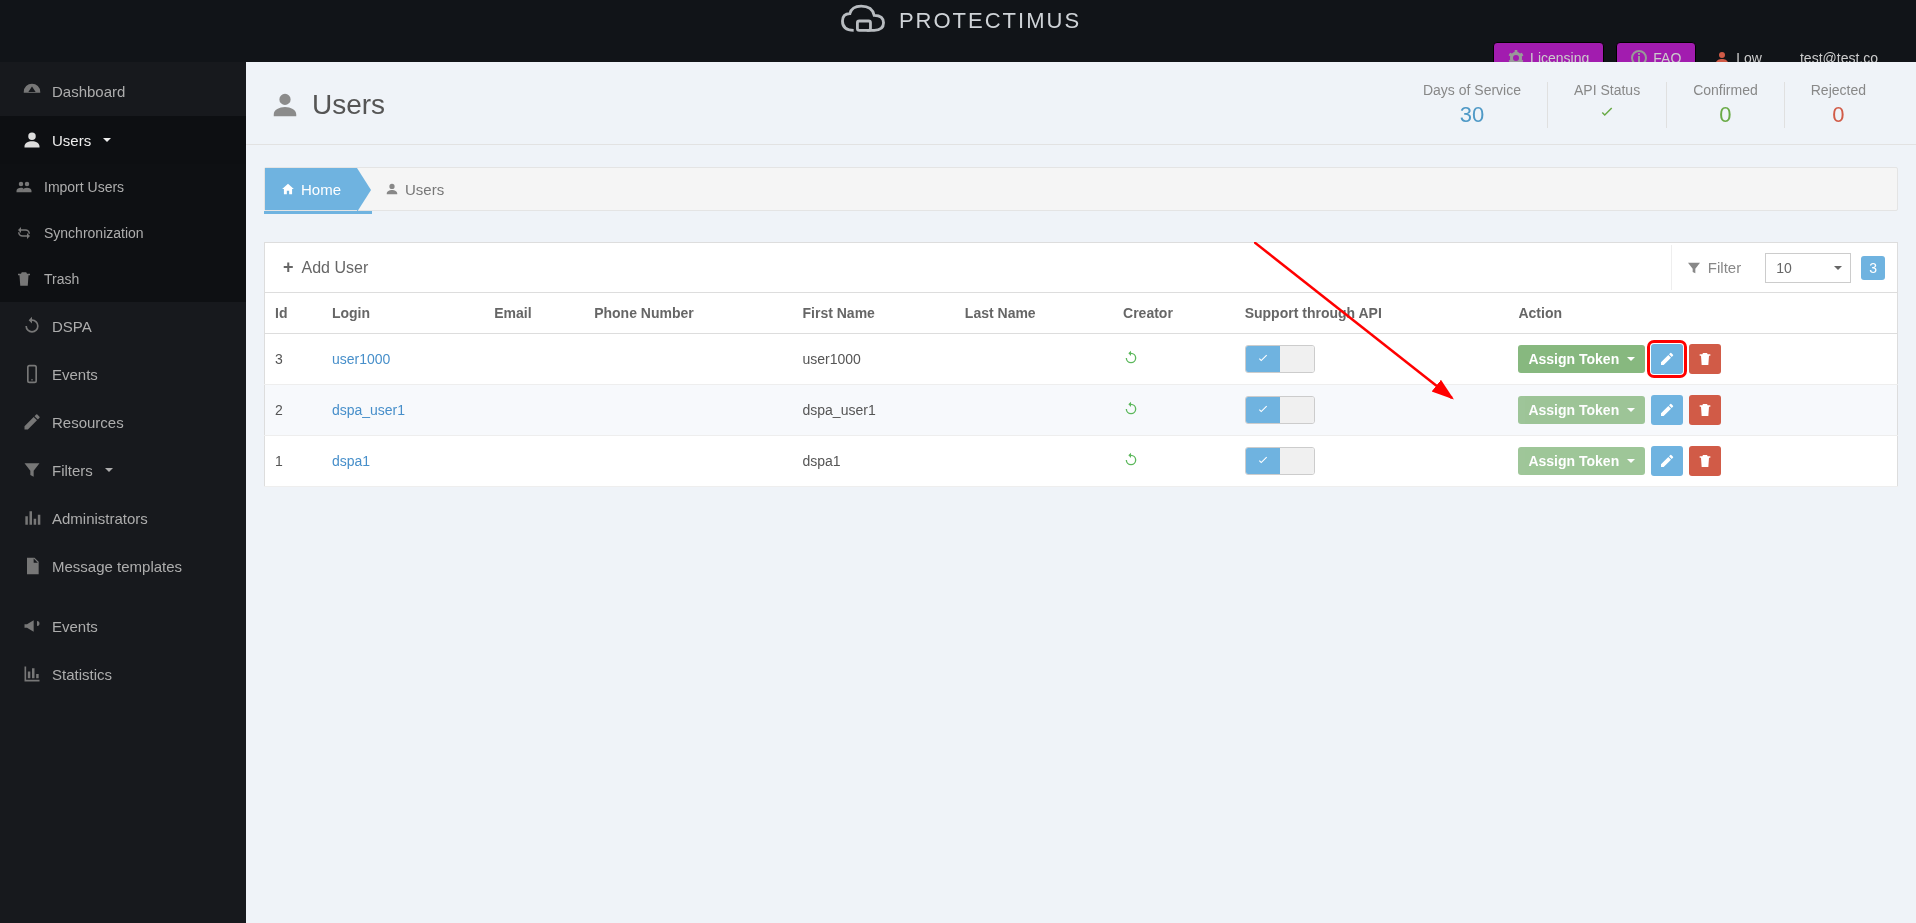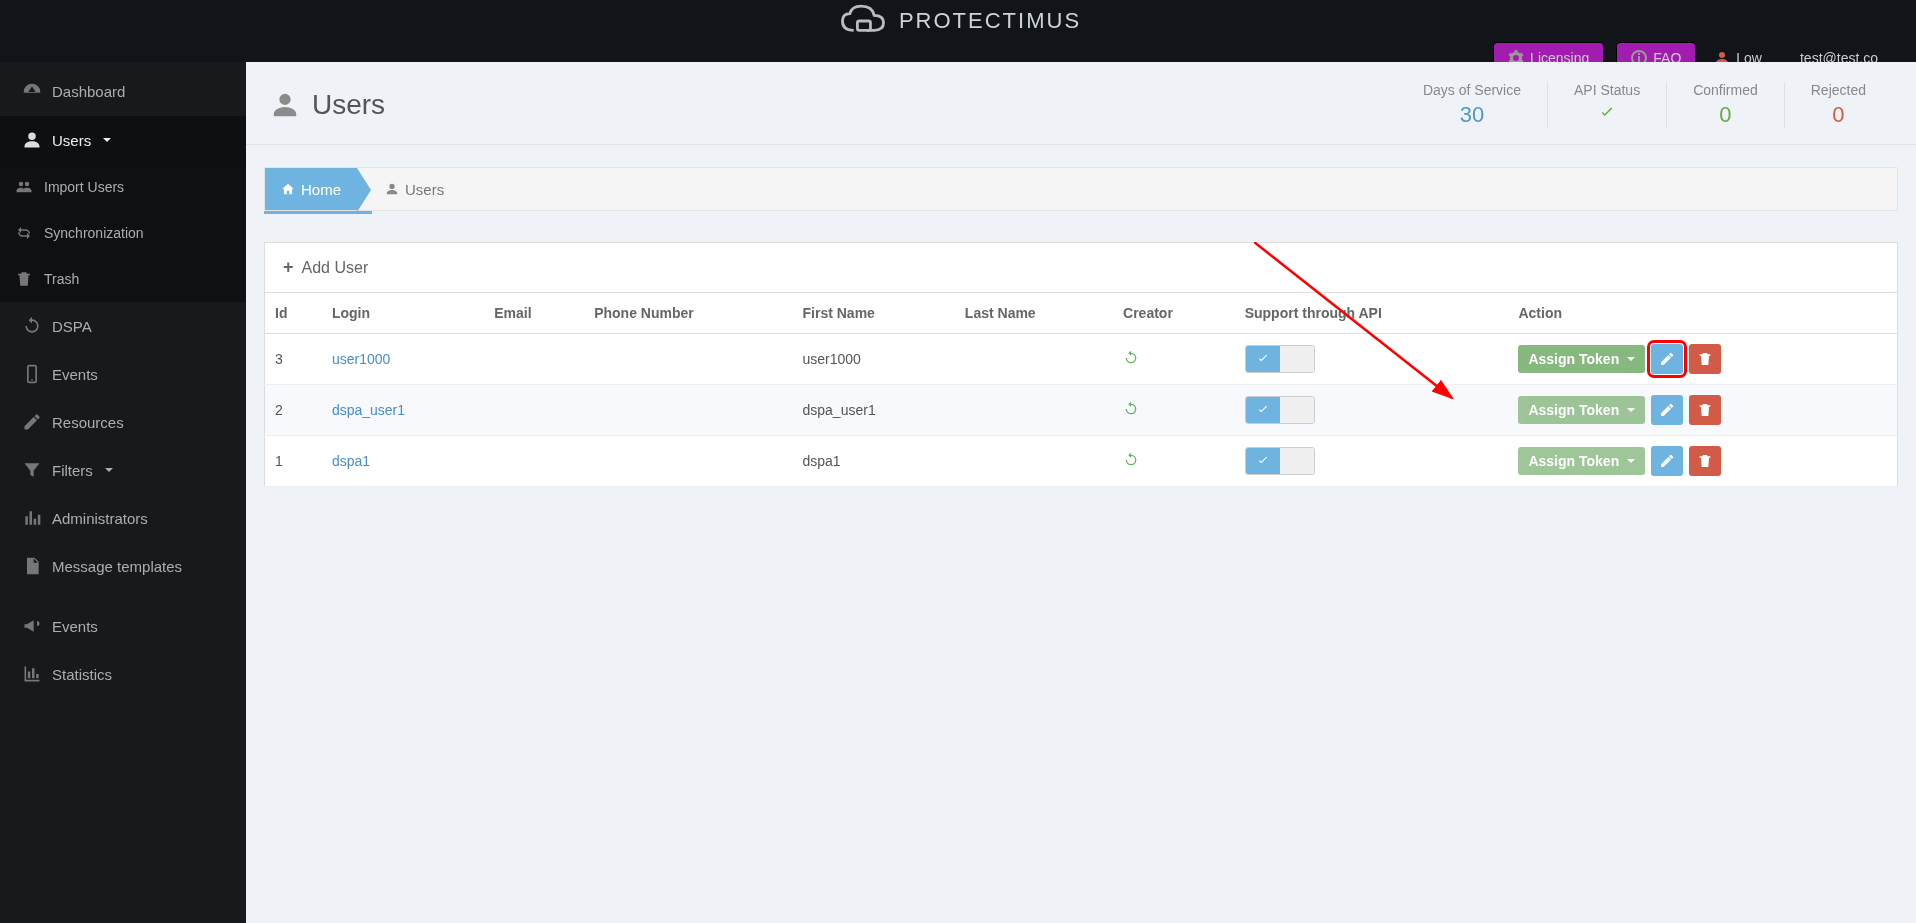--- a/index.html
+++ b/index.html
@@ -294,20 +294,35 @@
           </span>
         <span>Users</span>
       </div>
     </div>
     <div class="bc-border"></div>
 
     <div class="toolbar">
       <div class="add-btn">
         <span style="font-size:18px;font-weight:bold">+</span>
         <span>Add User</span>
+      </div>
+      <div class="tool-right">
+        <div class="filter-btn">
+          <span class="icon">
+              <svg width="16" height="16" viewBox="0 0 24 24">
+                <path fill="currentColor" d="M3 4h18l-7 9v7l-4-2v-5L3 4z"></path>
+              </svg>
+            </span>
+          <span>Filter</span>
+        </div>
+        <div class="page-select">
+          <span>10</span>
+          <span class="ps-caret caret-down"></span>
+        </div>
+        <div class="count-badge">3</div>
       </div>
     </div>
 
     <table class="data">
       <thead>
         <tr>
           <th>Id</th>
           <th>Login</th>
           <th>Email</th>
           <th>Phone Number</th>

